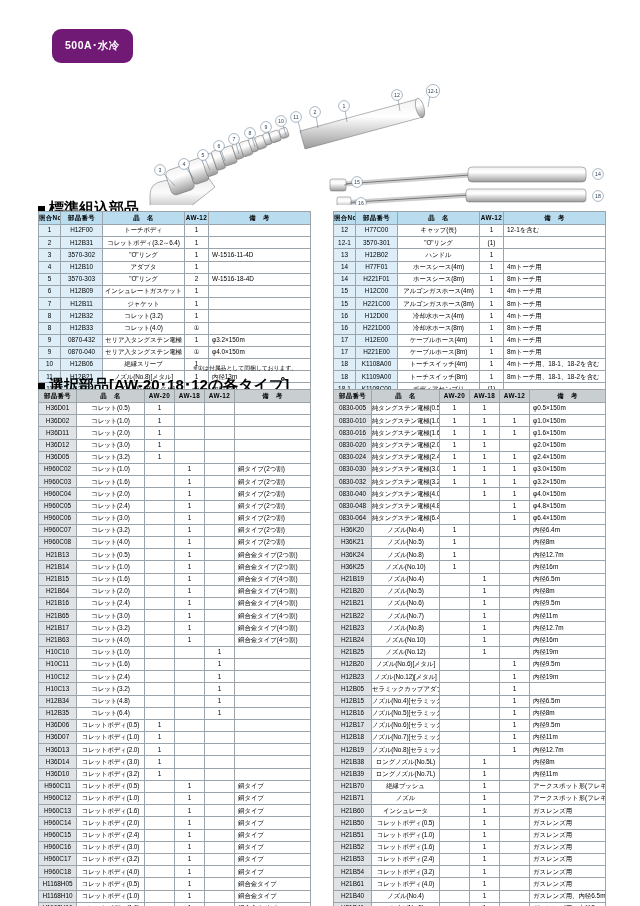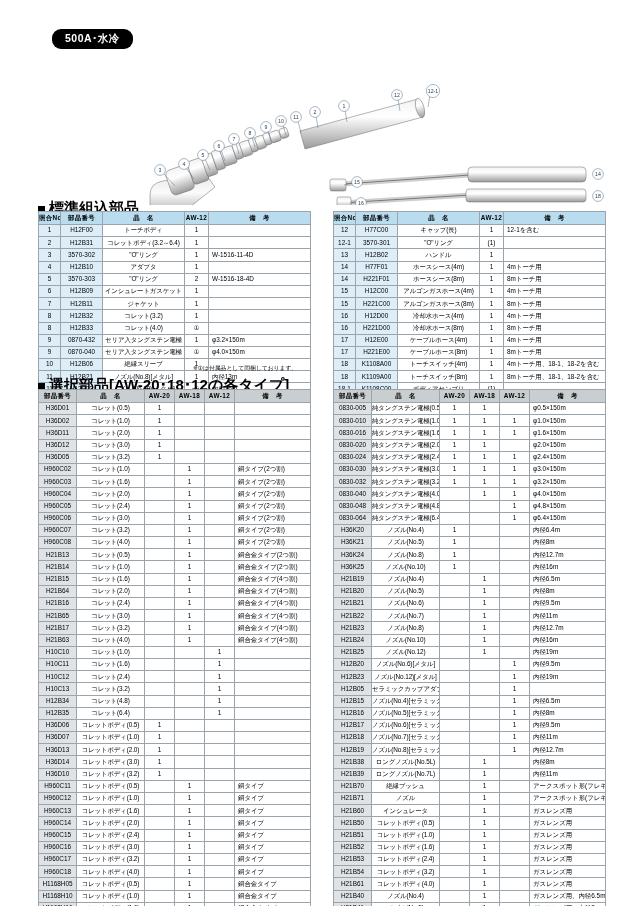--- a/index.html
+++ b/index.html
@@ -14,23 +14,23 @@
   }
   #page{position:relative;width:640px;height:906px;}
 
   
   .hdr{position:absolute;left:38px;top:24px;}
   .hdr-row{display:flex;align-items:center;}
   .hdr-bar{width:7px;height:21px;background:#1b7fc4;margin-right:7px;}
   .hdr-title{font-size:17px;font-weight:bold;letter-spacing:.4px;}
   .badge{
     margin-top:5px;margin-left:14px;
-    display:inline-block;background:#000000;color:#fff;
+    display:inline-block;background:#701a75;color:#fff;
     font-size:10.5px;font-weight:bold;
-    padding:3px 13px;border-radius:9px;letter-spacing:.5px;
+    padding:10px 13px;border-radius:9px;letter-spacing:.5px;
   }
 
   
   .illus{position:absolute;left:0;top:55px;width:640px;height:145px;}
   .illus svg{display:block;}
 
   
   .sect{position:absolute;font-size:15px;font-weight:bold;}
   .sect .sq{display:inline-block;width:7px;height:7px;background:#000;margin-right:4px;}
   #sect1{left:38px;top:199px;}

